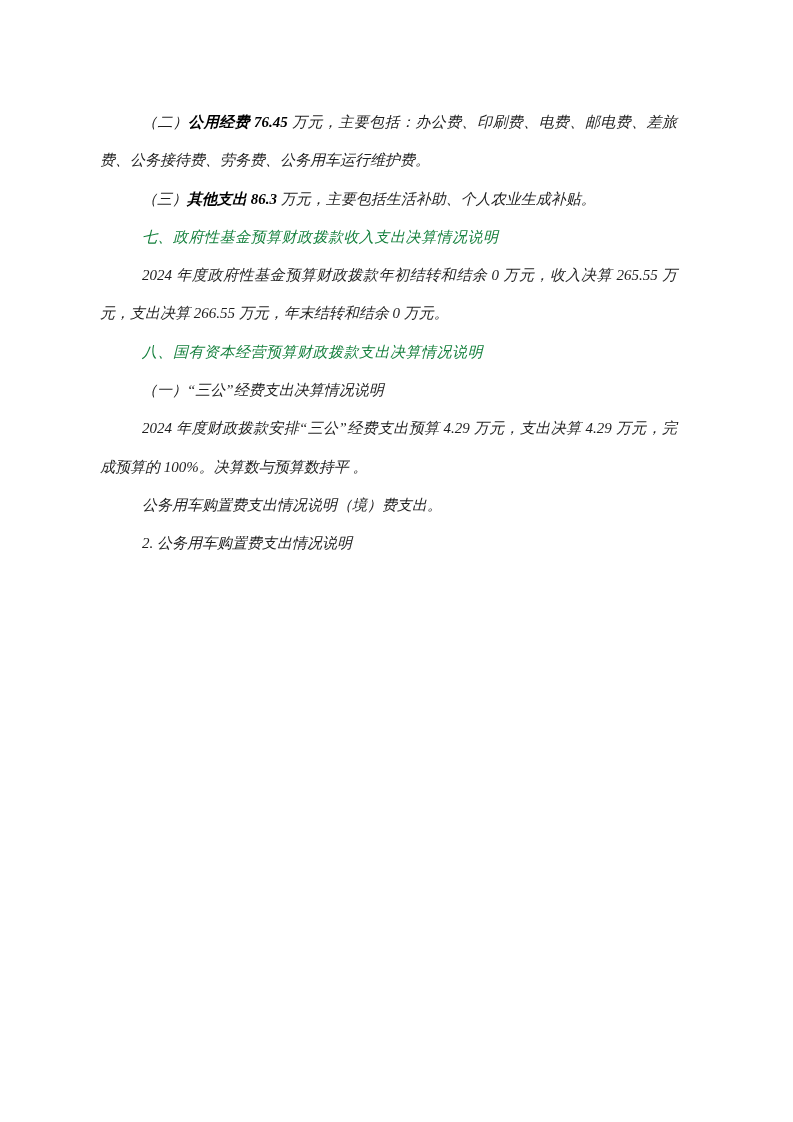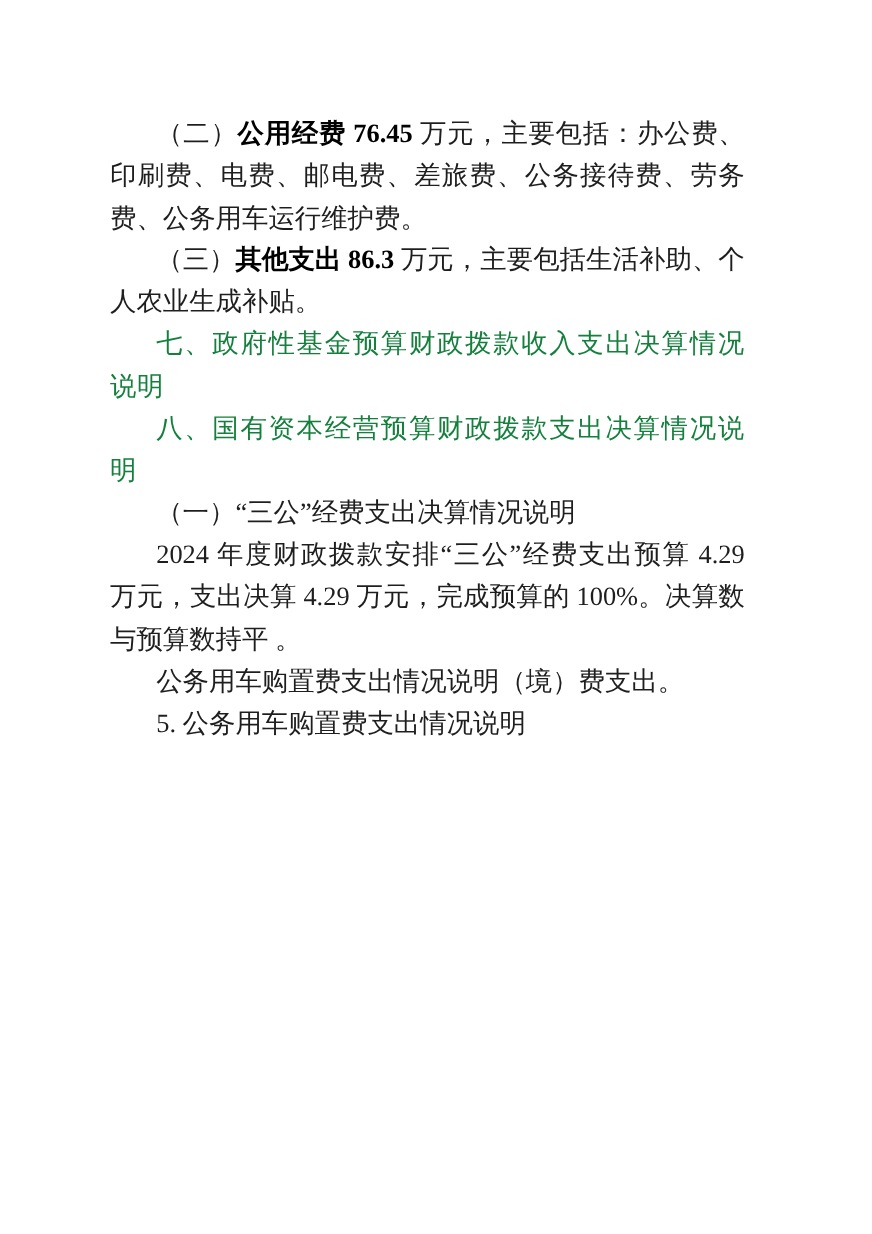--- a/index.html
+++ b/index.html
@@ -22,23 +22,24 @@
     color: #1e1e1e;
     font-family: "Liberation Serif", serif;
     font-size: 21px;
     line-height: 38.3px;
     text-align: justify;
     text-justify: inter-character;
   }
   .doc p, .doc h2 {
     margin: 0;
     padding: 0;
-    font-size: 24px;
+    font-size: 15px;
     font-weight: normal;
     line-height: 38.3px;
+    font-style: italic;
   }
   .indent {
     text-indent: 42px;
   }
   .heading {
     font-family: "Liberation Sans", sans-serif;
     font-weight: 700;
     color: #15803d;
     letter-spacing: 0.5px;
   }
@@ -53,28 +54,29 @@
 <div class="page">
   <div class="doc">
 
     <p class="indent"><span>（二）</span><span class="bold-run">公用经费 76.45</span><span> 万元，主要包括：办公费、印刷费、电费、邮电费、差旅费、公务接待费、劳务费、公务用车运行维护费。</span></p>
 
     <p class="indent"><span>（三）</span><span class="bold-run">其他支出 86.3</span><span> 万元，主要包括生活补助、个人农业生成补贴。</span></p>
 
     <h2 class="heading indent">七、政府性基金预算财政拨款收入支出决算情况说明</h2>
 
 
+    <p class="indent">2024 年度政府性基金预算财政拨款年初结转和结余 0 万元，收入决算 265.55 万元，支出决算 266.55 万元，年末结转和结余 0 万元。</p>
 
     <h2 class="heading indent">八、国有资本经营预算财政拨款支出决算情况说明</h2>
 
 
 
     <p class="indent">（一）“三公”经费支出决算情况说明</p>
 
     <p class="indent">2024 年度财政拨款安排“三公”经费支出预算 4.29 万元，支出决算 4.29 万元，完成预算的 100%。决算数与预算数持平 。</p>
 
 
     <p class="indent">公务用车购置费支出情况说明（境）费支出。</p>
 
-    <p class="indent">5. 公务用车购置费支出情况说明</p>
+    <p class="indent">2. 公务用车购置费支出情况说明</p>
 
   </div>
 </div>
 
 </body></html>

